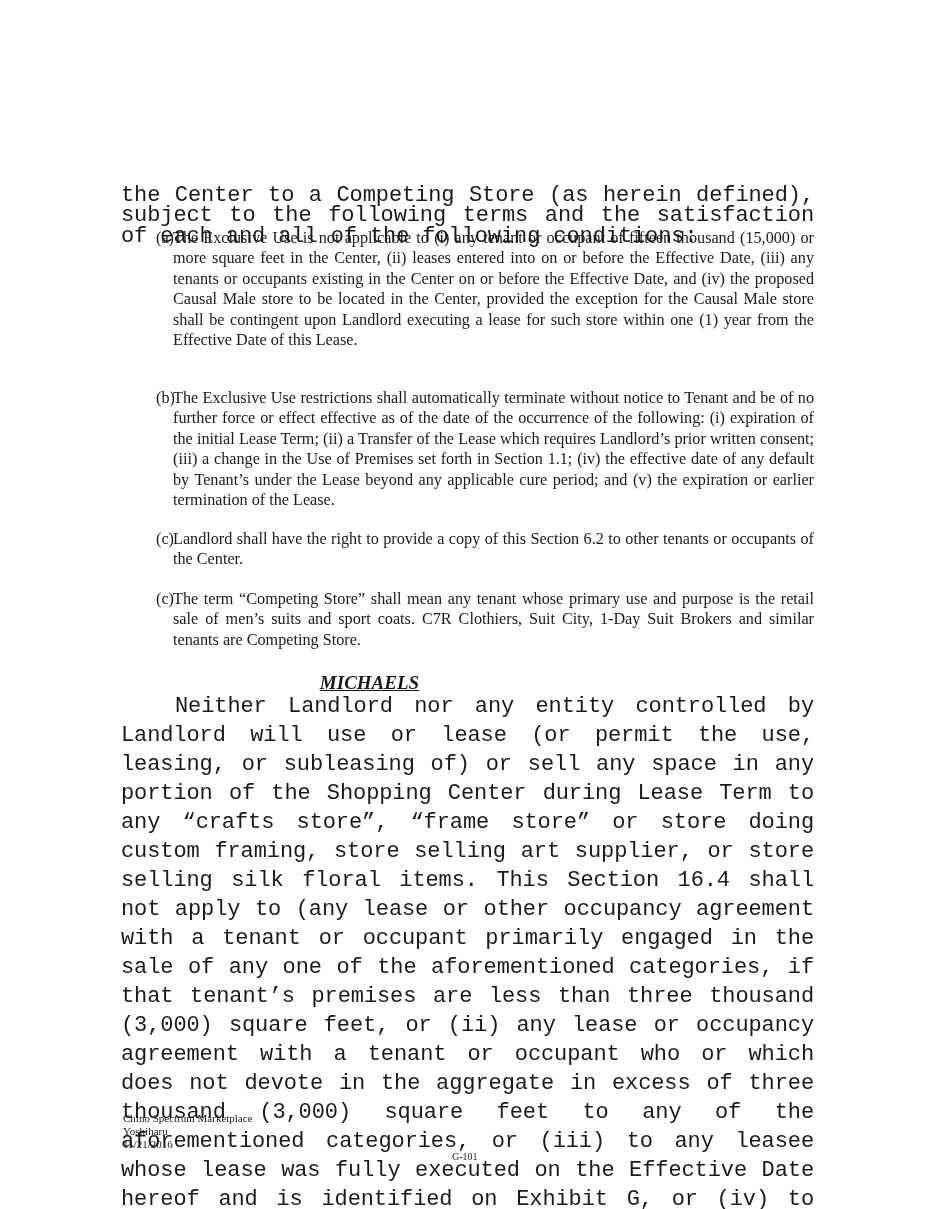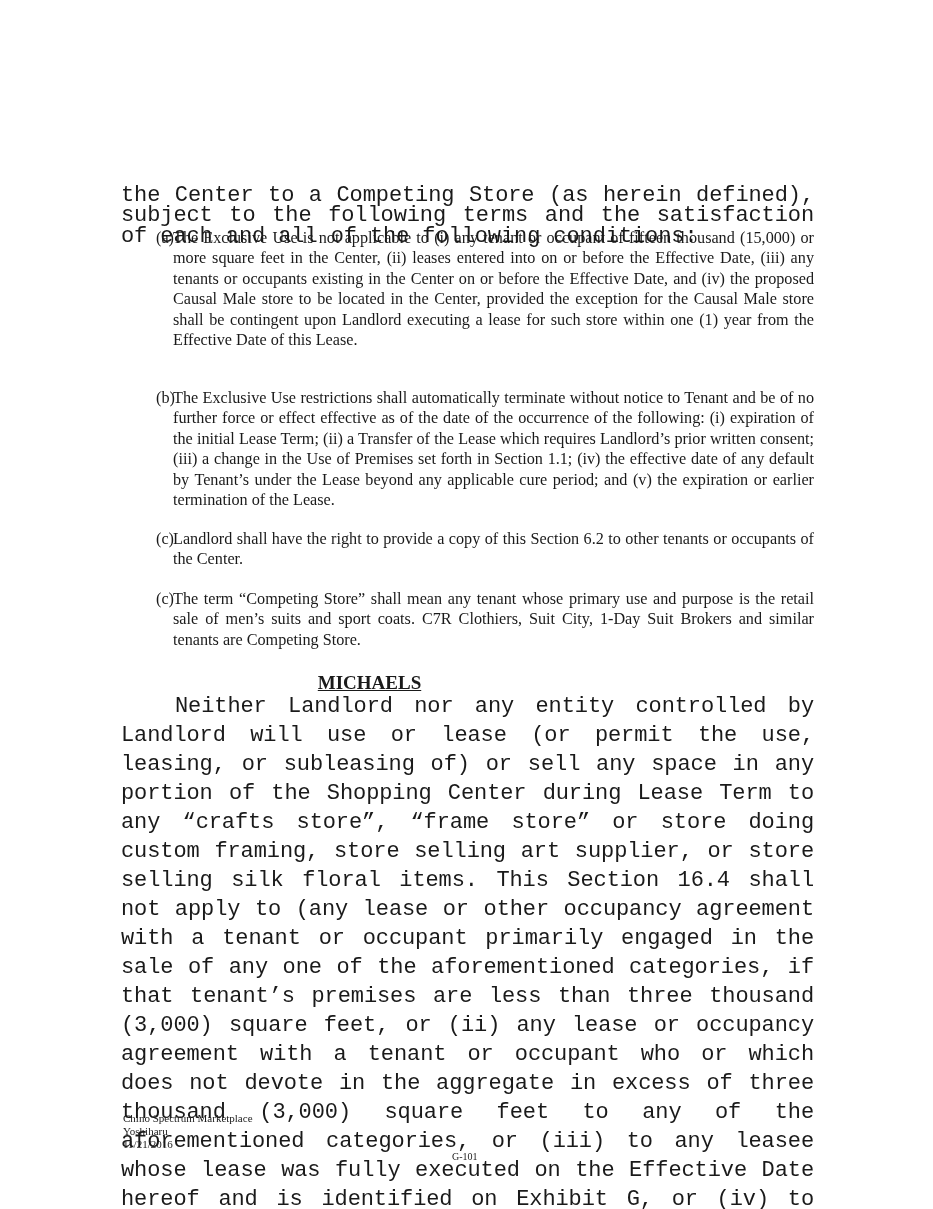--- a/index.html
+++ b/index.html
@@ -15,21 +15,21 @@
   .intro { top: 186px; }
   .list-item { position: absolute; left: 156px; width: 658px; font-size: 16.2px; line-height: 20.4px; text-align: justify; }
   .list-item .label { position: absolute; left: 0; top: 0; width: 28px; }
   .list-item .text { margin-left: 17px; display: block; }
   .item-a { top: 228px; }
   .item-b { top: 388px; }
   .item-c1 { top: 529px; }
   .item-c2 { top: 589px; }
   .heading {
     position: absolute; left: 0; width: 739px; top: 672px; text-align: center;
-    font-weight: bold; text-decoration: underline; font-size: 19px;
+    font-weight: bold; font-style: italic; text-decoration: underline; font-size: 19px;
   }
   .michaels { top: 692px; text-indent: 54px; line-height: 29px; }
   .footer-left { position: absolute; left: 123px; top: 1112px; font-size: 11px; line-height: 13px; }
   .footer-page { position: absolute; left: 452px; top: 1151px; font-size: 10px; }
 </style>
 </head>
 <body>
 
 <div class="page">
   <div class="body-text intro">the Center to a Competing Store (as herein defined), subject to the following terms and the satisfaction of each and all of the following conditions:</div>

